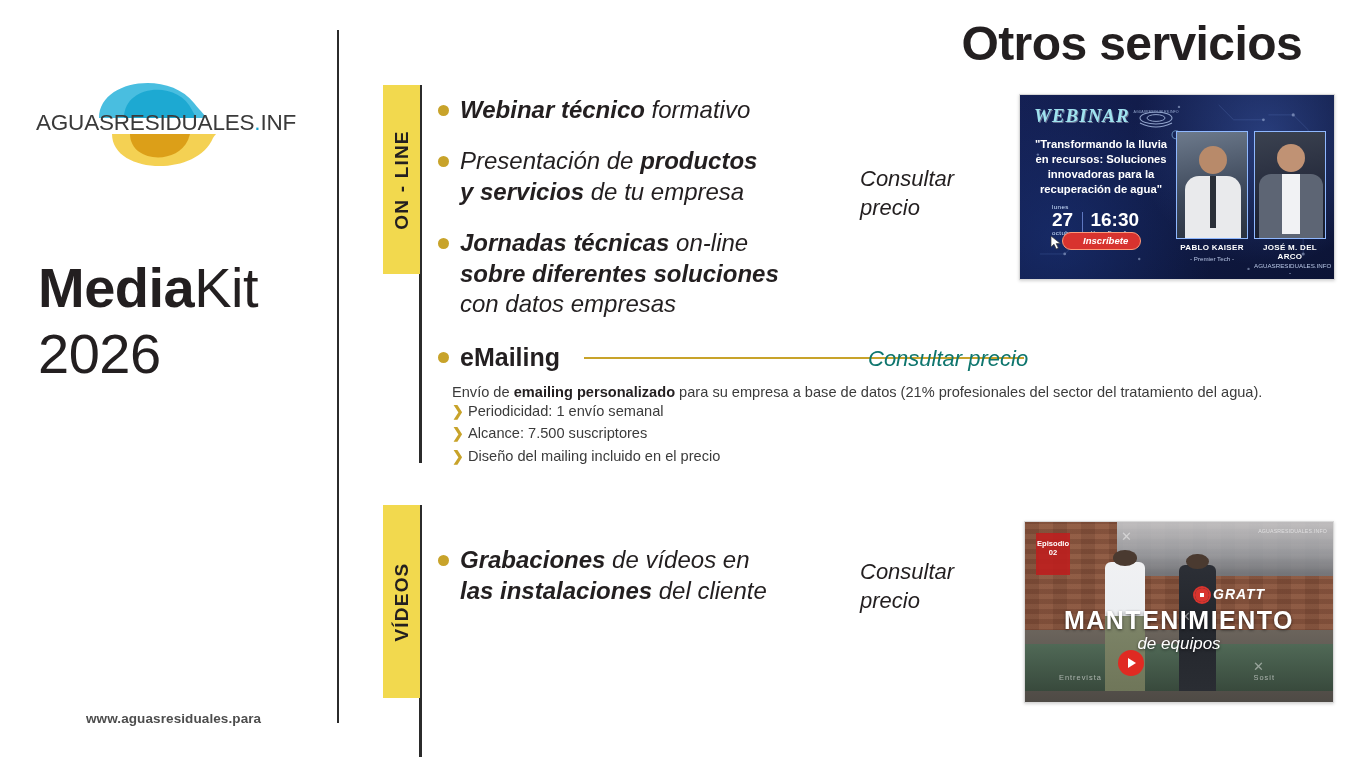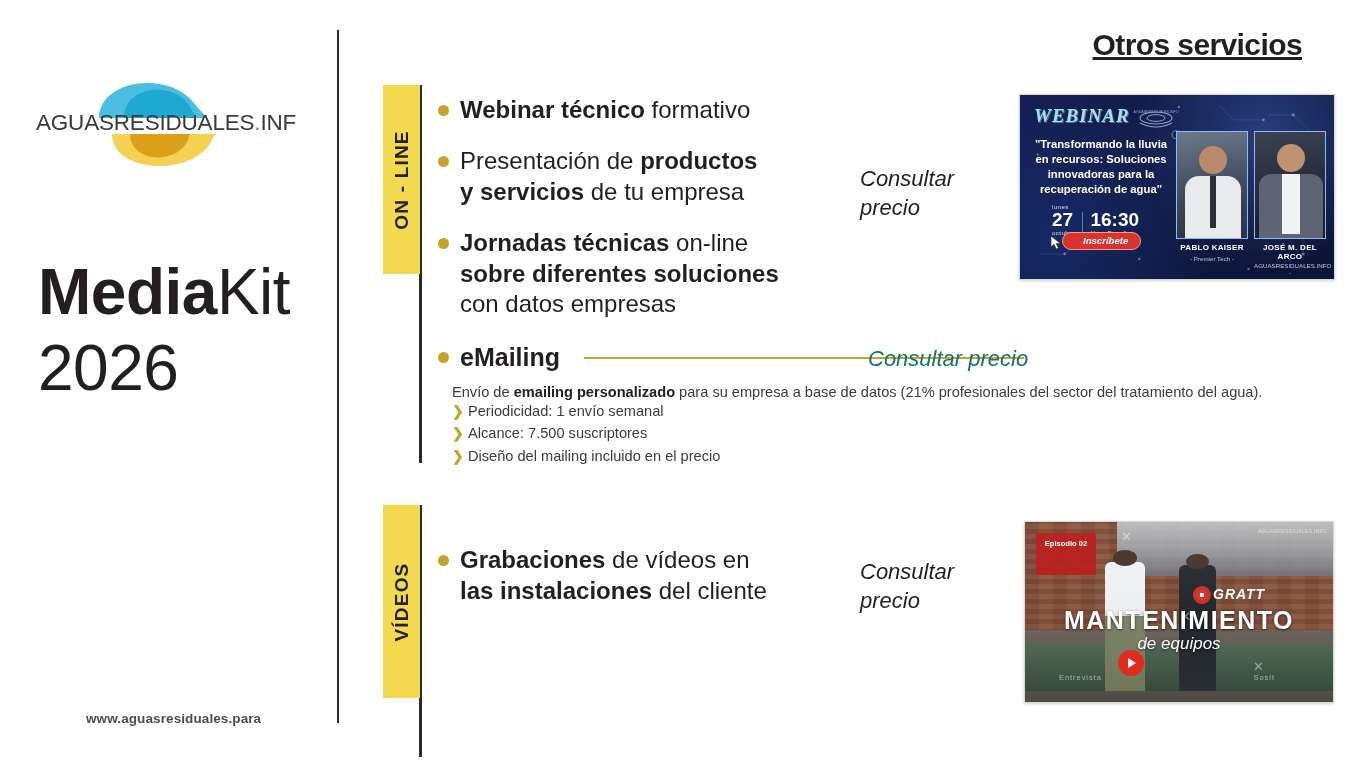--- a/index.html
+++ b/index.html
@@ -12,54 +12,54 @@
   }
   .slide { position:relative; width:1350px; height:760px; }
 
   
   .left-panel { position:absolute; left:0; top:0; width:337px; height:760px; }
 
   .logo-wrap { position:absolute; left:36px; top:58px; width:260px; height:115px; }
   .logo-svg { display:block; width:260px; height:115px; }
 
   .mediakit { position:absolute; left:38px; top:255px; width:280px;
-              font-size:64px; line-height:1.18; letter-spacing:-0.5px; color:#231f20; }
+              font-size:56px; line-height:1.18; letter-spacing:-0.5px; color:#231f20; }
   .mediakit .bold { font-weight:bold; }
   .mediakit .year { display:block; font-weight:400; }
 
   .site-url { position:absolute; left:86px; top:711px;
               font-size:13.5px; font-weight:bold; color:#4d4d4d; letter-spacing:0.1px; }
 
   
   .v-divider-main { position:absolute; left:337px; top:30px; width:2px; height:693px;
                     background:#2b2b2b; }
   .v-divider-sec  { position:absolute; width:2.5px; background:#2b2b2b; }
   .v-divider-sec.one { left:419px; top:85px;  height:378px; }
   .v-divider-sec.two { left:419px; top:505px; height:252px; }
 
   
-  .page-title { position:absolute; right:48px; top:28px;
-                font-size:30px; font-weight:bold; letter-spacing:-0.6px; color:#231f20;text-decoration:underline; }
+  .page-title { position:absolute; right:48px; top:16px;
+                font-size:48px; font-weight:bold; letter-spacing:-0.6px; color:#231f20; }
 
   
   .tab { position:absolute; width:37px; background:#f2d94e; }
   .tab .tab-label {
     position:absolute; left:50%; top:50%;
     transform:translate(-50%,-50%) rotate(-90deg);
     white-space:nowrap; font-size:19px; font-weight:bold;
     letter-spacing:1.2px; color:#231f20;
   }
   .tab.online  { left:383px; top:85px;  height:189px; }
   .tab.videos  { left:383px; top:505px; height:193px; }
 
   
   .bullet-row { position:absolute; display:flex; align-items:flex-start; }
   .dot { flex:0 0 auto; width:11px; height:11px; border-radius:50%;
          background:#c8a32a; margin-top:10px; margin-right:11px; }
-  .btext { font-size:24px; line-height:1.28; color:#231f20; }
+  .btext { font-size:24px; line-height:1.28; color:#231f20;font-style:italic; }
   .btext b { font-weight:bold; }
   .btext .lt { font-weight:400; }
 
   .b1 { left:438px; top:95px;  width:420px; }
   .b2 { left:438px; top:146px; width:420px; }
   .b3 { left:438px; top:228px; width:420px; }
 
   .price { position:absolute; font-style:italic; font-size:22px;
            line-height:1.3; color:#231f20; }
   .price1 { left:860px; top:165px; width:160px; }
@@ -138,21 +138,21 @@
               background:linear-gradient(180deg,#6b645c 0%,#4e4a45 100%); }
   .vd-machines { position:absolute; left:0; bottom:6%; width:100%; height:26%;
                  background:linear-gradient(180deg,#4e6a56 0%,#35493b 100%); opacity:.9; }
   .vd-person { position:absolute; bottom:6%; border-radius:6px 6px 0 0; }
   .vd-p1 { left:26%; width:13%; height:72%;
            background:linear-gradient(180deg,#f0f1f3 0%,#eceef1 42%,#7e8569 42%,#6f7659 100%); }
   .vd-p2 { left:50%; width:12%; height:70%;
            background:linear-gradient(180deg,#2c2f36 0%,#23262c 45%,#2a2d33 100%); }
   .vd-head { position:absolute; width:60%; left:20%; top:-9%; height:12%;
              border-radius:50%; background:#4a3a30; }
-  .vd-badge { position:absolute; left:11px; top:11px; width:60px; height:42px;
+  .vd-badge { position:absolute; left:11px; top:11px; width:34px; height:42px;
               background:rgba(190,30,30,.88);padding-left:25px; }
   .vd-badge span { position:absolute; left:0; top:6px; width:100%; text-align:center;
                    font-size:7.6px; font-weight:bold; color:#ffffff; }
   .vd-gratt { position:absolute; left:170px; top:64px; display:flex; align-items:flex-end;font-style:italic; }
   .vd-gear { width:14px; height:14px; border-radius:50%;
              background:radial-gradient(circle,#ffffff 0 22%,#d8342e 24% 100%);
              box-shadow:0 0 0 2px #d8342e; margin-right:4px; }
   .vd-gratt-txt { font-size:14px; font-weight:bold; color:#ffffff; letter-spacing:1px; }
   .vd-title { position:absolute; left:0; top:84px; width:100%; text-align:center;
               font-size:25px; font-weight:bold; letter-spacing:1.5px; color:#ffffff;

